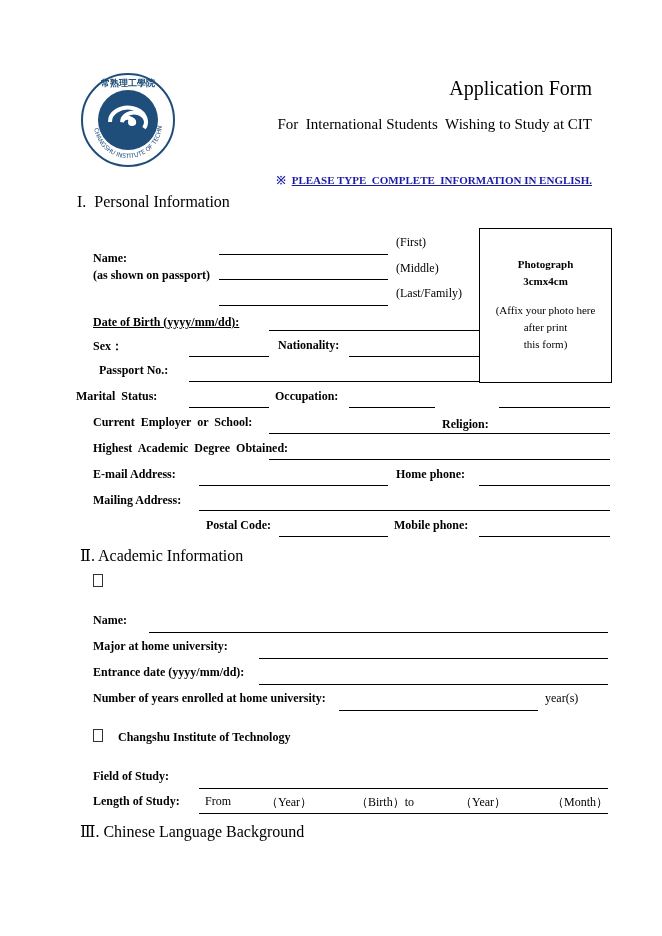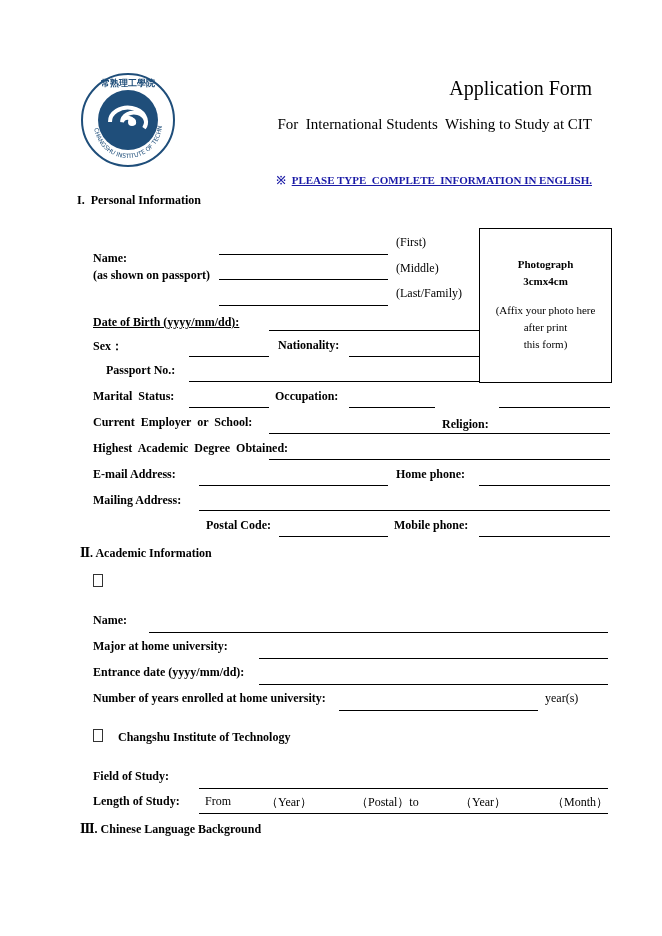--- a/index.html
+++ b/index.html
@@ -3,21 +3,21 @@
 <meta charset="utf-8">
 <style>
   html, body { margin: 0; padding: 0; background: #ffffff; }
   body { width: 662px; height: 936px; position: relative; overflow: hidden;
          font-family: "Liberation Serif", "DejaVu Serif", serif; color: #000; }
   .abs { position: absolute; }
   .b { font-weight: bold; }
   .lbl { font-size: 12px; font-weight: bold; white-space: nowrap; }
   .small { font-size: 12px; white-space: nowrap; }
   .line { position: absolute; height: 0; border-top: 1px solid #000; }
-  .sect { font-size: 12px; font-weight: bold; white-space: nowrap; }
+  .sect { font-size: 16px; font-weight: normal; white-space: nowrap; }
   .box { position: absolute; border: 1px solid #000; }
   .chk { display:inline-block; width:8px; height:11px; border:1px solid #333; vertical-align: -1px; }
 </style>
 </head>
 <body>
 
 <div class="abs" style="left:80px;top:72px;width:96px;height:96px;">
   <svg width="96" height="96" viewBox="0 0 96 96">
     <circle cx="48" cy="48" r="46" fill="#fff" stroke="#1f4e7a" stroke-width="2"></circle>
     <circle cx="48" cy="48" r="30" fill="#1f4e7a"></circle>
@@ -58,24 +58,24 @@
 </div>
 
 <div class="abs lbl" style="left:93px;top:315px;text-decoration:underline;">Date of Birth (yyyy/mm/dd):</div>
 <div class="line" style="left:269px;top:330px;width:210px;"></div>
 
 <div class="abs lbl" style="left:93px;top:338px;">Sex：</div>
 <div class="line" style="left:189px;top:356px;width:80px;"></div>
 <div class="abs lbl" style="left:278px;top:338px;">Nationality:</div>
 <div class="line" style="left:349px;top:356px;width:130px;"></div>
 
-<div class="abs lbl" style="left:106px;top:363px;text-align:center;">Passport No.:</div>
+<div class="abs lbl" style="left:99px;top:363px;text-align:center;">Passport No.:</div>
 <div class="line" style="left:189px;top:381px;width:290px;"></div>
 
-<div class="abs lbl" style="left:93px;top:389px;white-space:pre;text-align:center;">Marital  Status:</div>
+<div class="abs lbl" style="left:76px;top:389px;white-space:pre;text-align:center;">Marital  Status:</div>
 <div class="line" style="left:189px;top:407px;width:80px;"></div>
 <div class="abs lbl" style="left:275px;top:389px;">Occupation:</div>
 <div class="line" style="left:349px;top:407px;width:86px;"></div>
 <div class="abs lbl" style="left:442px;top:389px;margin-top:28px;">Religion:</div>
 <div class="line" style="left:499px;top:407px;width:111px;"></div>
 
 <div class="abs lbl" style="left:93px;top:415px;white-space:pre;">Current  Employer  or  School:</div>
 <div class="line" style="left:269px;top:433px;width:341px;"></div>
 
 <div class="abs lbl" style="left:93px;top:441px;white-space:pre;">Highest  Academic  Degree  Obtained:</div>
@@ -117,18 +117,18 @@
   <span class="chk"></span>
   <span style="margin-left:12px;">Changshu Institute of Technology</span>
 </div>
 
 <div class="abs lbl" style="left:93px;top:769px;">Field of Study:</div>
 <div class="line" style="left:199px;top:788px;width:409px;"></div>
 
 <div class="abs lbl" style="left:93px;top:794px;">Length of Study:</div>
 <div class="abs small" style="left:205px;top:794px;">From</div>
 <div class="abs small" style="left:266px;top:794px;">（Year）</div>
-<div class="abs small" style="left:356px;top:794px;">（Postal）to</div>
+<div class="abs small" style="left:356px;top:794px;">（Birth）to</div>
 <div class="abs small" style="left:460px;top:794px;">（Year）</div>
 <div class="abs small" style="left:552px;top:794px;">（Month）</div>
 <div class="line" style="left:199px;top:813px;width:409px;"></div>
 
 <div class="abs sect" style="left:80px;top:822px;">Ⅲ. Chinese Language Background</div>
 
 </body></html>

